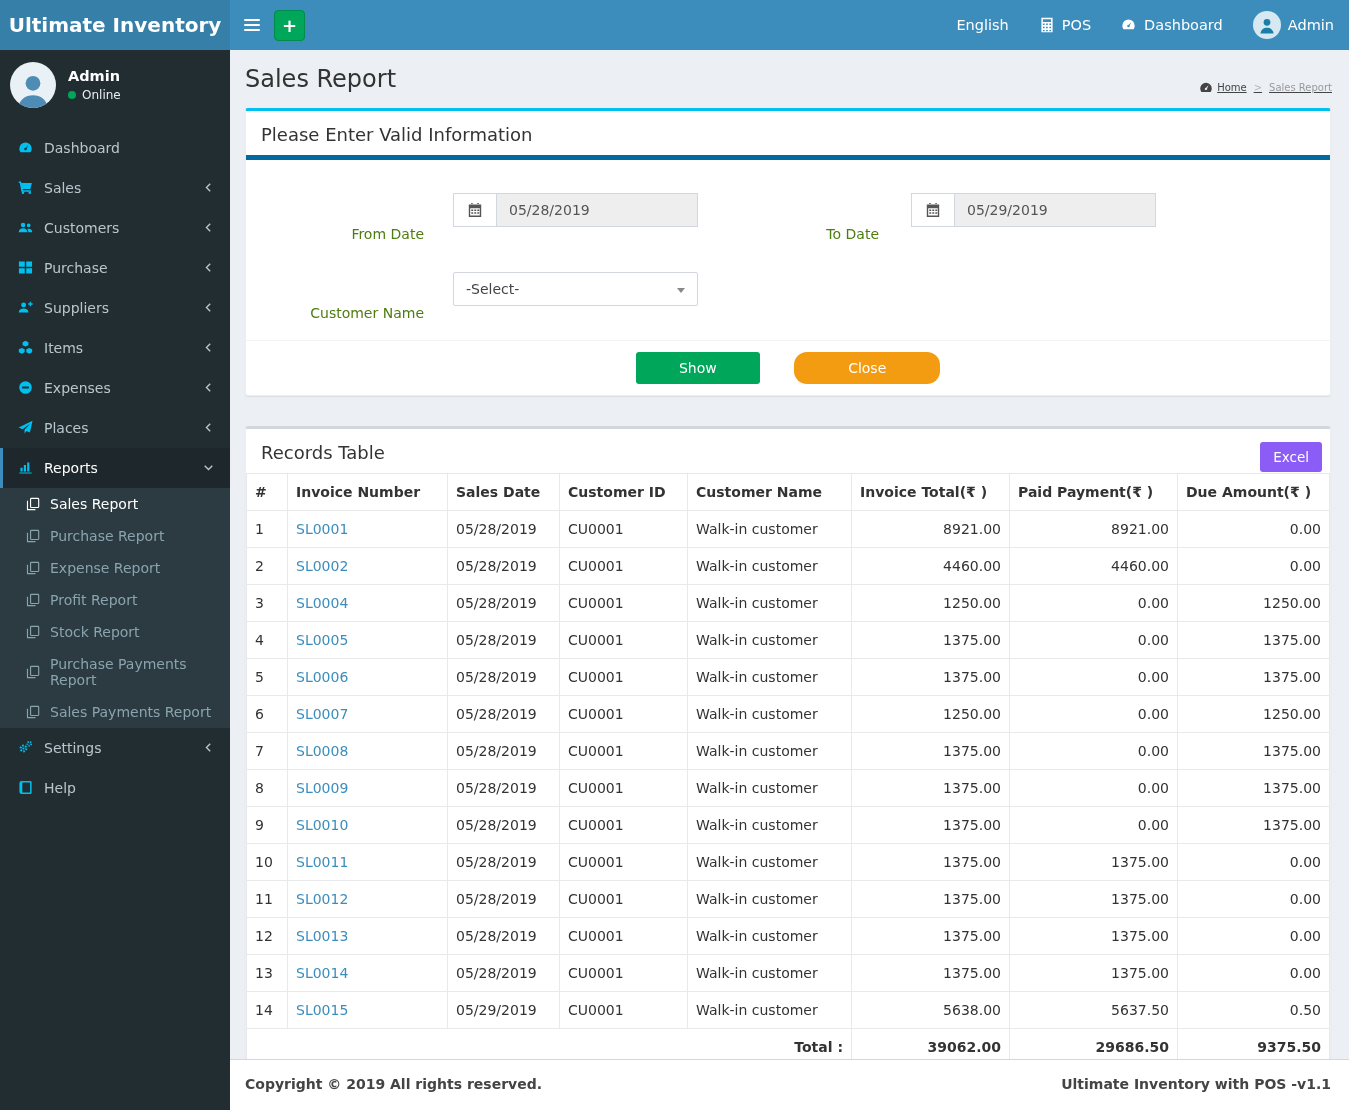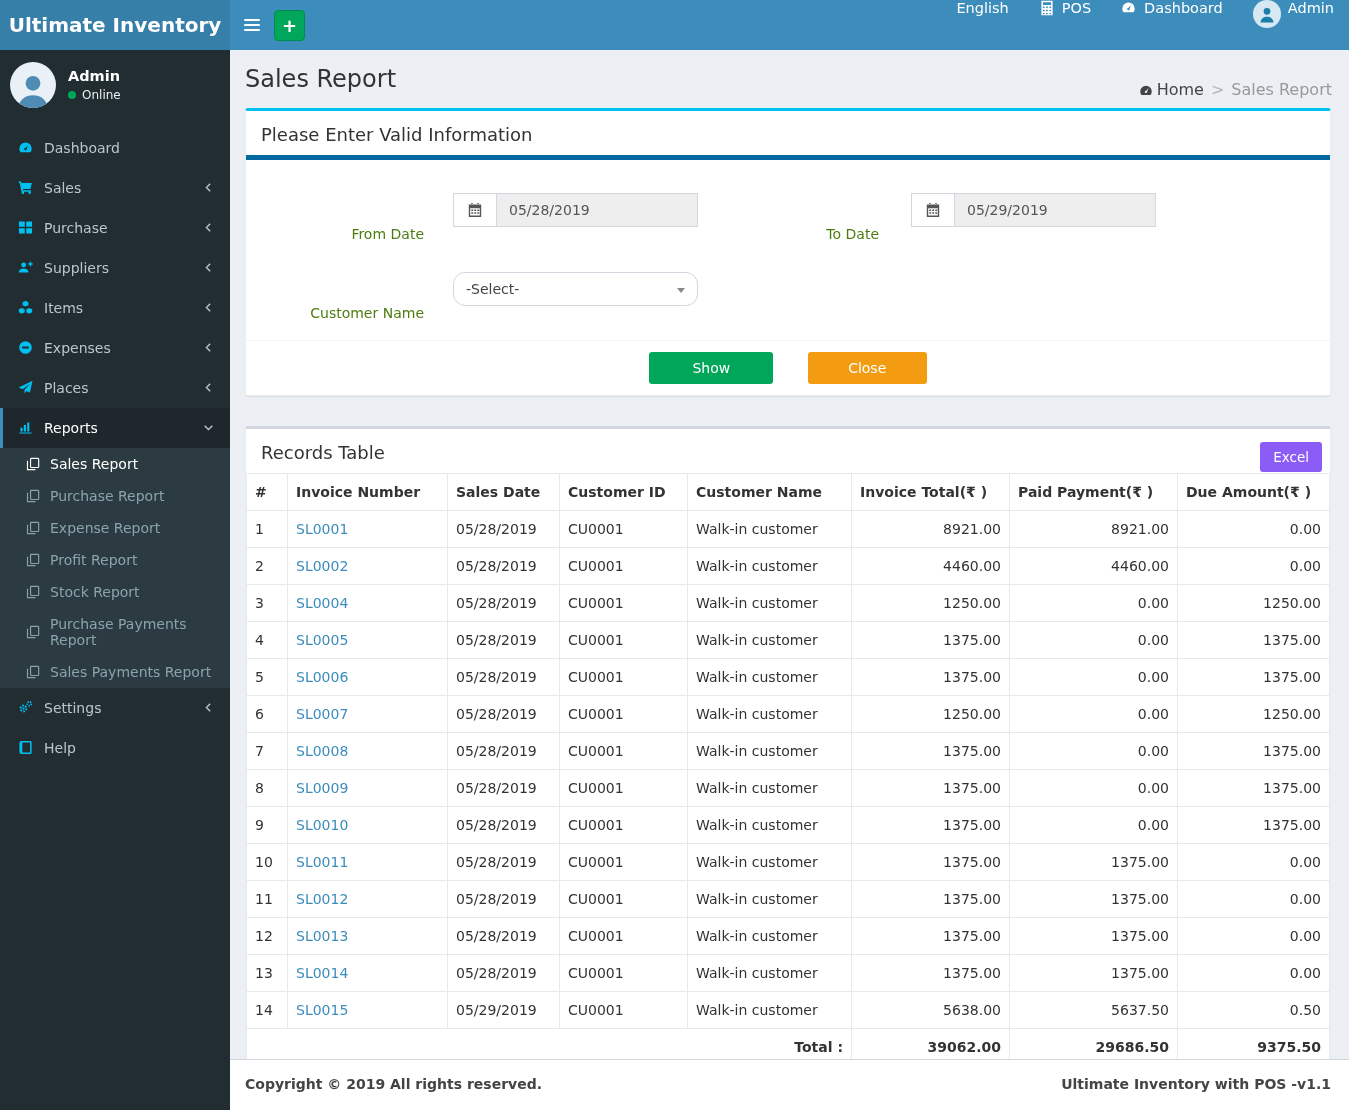--- a/index.html
+++ b/index.html
@@ -11,21 +11,21 @@
   .main-header { position:fixed; top:0; left:0; right:0; height:50px; z-index:30; }
   .logo { position:absolute; left:0; top:0; width:230px; height:50px; background:#367fa9;
           color:#ffffff; font-size:20px; font-weight:bold; display:flex; align-items:center; justify-content:center; }
   .navbar { position:absolute; left:230px; right:0; top:0; height:50px; background:#3c8dbc; display:flex; align-items:center; }
   .sidebar-toggle { width:44px; height:50px; display:flex; align-items:center; justify-content:center; cursor:pointer; }
   .hamburger { display:inline-block; }
   .hamburger span { display:block; width:16px; height:2px; background:#fff; margin:3px 0; border-radius:1px; }
   .plus-btn { width:31px; height:31px; background:#00a65a; border:1px solid #008d4c; border-radius:4px;
               color:#fff; font-size:18px; font-weight:bold; display:flex; align-items:center; justify-content:center; cursor:pointer; }
   .nav-right { margin-left:auto; display:flex; align-items:center; height:50px; }
-  .nav-item { display:flex; align-items:flex-start; gap:7px; color:#fff; font-size:14.5px; padding:0 15px; height:50px; cursor:pointer; }
+  .nav-item { display:flex; align-items:center; gap:7px; color:#fff; font-size:14.5px; padding:0 15px; height:50px; cursor:pointer; }
   .nav-item .ic { display:inline-flex; width:16px; height:16px; }
   .nav-avatar { width:28px; height:28px; border-radius:50%; background:#d6e8f2; display:inline-flex; align-items:center; justify-content:center; overflow:hidden; }
 
   
   .sidebar { position:fixed; top:50px; left:0; bottom:0; width:230px; background:#222d32; z-index:20; }
   .user-panel { display:flex; align-items:center; padding:12px 10px 14px 10px; }
   .user-avatar { width:46px; height:46px; border-radius:50%; background:#e9f1f6; overflow:hidden; display:flex; align-items:flex-end; justify-content:center; }
   .user-info { margin-left:12px; }
   .user-name { color:#fff; font-weight:bold; font-size:14.5px; }
   .user-status { color:#e9eef0; font-size:12px; margin-top:4px; display:flex; align-items:center; gap:6px; }
@@ -38,21 +38,21 @@
   .submenu { list-style:none; background:#2c3b41; }
   .sub-item { display:flex; align-items:center; padding:8px 15px 8px 26px; color:#8aa4af; cursor:pointer; font-size:14px; }
   .sub-item .mi { width:15px; height:15px; margin-right:9px; display:inline-flex; color:#8aa4af; flex:none; }
   .sub-item.active { color:#fff; }
   .sub-item.active .mi { color:#fff; }
 
   
   .content-wrapper { margin-left:230px; padding-top:50px; min-height:1059px; background:#ecf0f5; }
   .content-header { position:relative; padding:15px 15px 0 15px; }
   .content-header h1 { font-size:24px; font-weight:normal; color:#333; }
-  .breadcrumb { position:absolute; right:17px; top:30px; list-style:none; display:flex; align-items:center; gap:7px; font-size:16px; color:#444; }
+  .breadcrumb { position:absolute; right:17px; top:30px; list-style:none; display:flex; align-items:center; gap:7px; font-size:10px; color:#444;text-decoration:underline; }
   .breadcrumb .bc-icon { width:14px; height:14px; display:inline-flex; margin-right:4px; }
   .bc-home { display:flex; align-items:center; cursor:pointer; }
   .bc-sep { color:#b0b6bd; }
   .bc-current { color:#999; }
 
   .content { padding:15px 18px 0 15px; }
   .box { background:#fff; border:1px solid #eceef1; border-radius:3px; box-shadow:0 1px 1px rgba(0,0,0,.08); margin-bottom:30px; position:relative; }
   .box-info { border-top:3px solid #00c0ef; }
   .box-default { border-top:3px solid #d2d6de; }
   .box-header { padding:13px 15px 10px 15px; position:relative; }
@@ -63,27 +63,27 @@
   .form-row { display:flex; align-items:center; margin-bottom:15px; }
   .form-row:last-child { margin-bottom:4px; }
   .lbl { font-weight:normal; color:#4d7c0f;margin-top:48px; }
   .lbl1 { width:163px; text-align:right; }
   .lbl2 { width:181px; text-align:right; }
   .field1 { width:245px; margin-left:29px; }
   .field2 { width:245px; margin-left:32px; }
   .input-group { display:flex; height:34px; }
   .addon { width:43px; background:#fff; border:1px solid #d2d6de; border-right:none; display:flex; align-items:center; justify-content:center; color:#555; border-radius:0; }
   .input-group input { flex:1; min-width:0; border:1px solid #d2d6de; background:#eee; color:#555; padding:0 12px; font-size:14px; font-family:inherit; outline:none; }
-  .select-box { height:34px; border:1px solid #d2d6de; background:#fff; color:#444; display:flex; align-items:center; padding:0 12px; cursor:pointer; position:relative; border-radius:12px; }
+  .select-box { height:34px; border:1px solid #d2d6de; background:#fff; color:#444; display:flex; align-items:center; padding:0 12px; cursor:pointer; position:relative; border-radius:2px; }
   .select-box .caret { position:absolute; right:12px; top:15px; width:0; height:0; border-left:4.5px solid transparent; border-right:4.5px solid transparent; border-top:5px solid #888; }
 
   .box-footer { border-top:1px solid #f4f4f4; padding:11px 15px; text-align:center; }
   .btn { border:none; font-family:inherit; font-size:14px; color:#fff; border-radius:3px; cursor:pointer; }
   .btn-green { background:#00a65a; width:124px; height:32px; margin:0 15px; }
-  .btn-orange { background:#f39c12; width:119px; height:32px; margin:0 15px; }
+  .btn-orange { background:#f39c12; width:146px; height:32px; margin:0 15px;border-radius:13px; }
   .btn-cyan { background:#8b5cf6; padding:7px 13px; font-size:13.5px; position:absolute; right:8px; top:13px; }
 
   
   .table-wrap { padding:0 0 6px 0; }
   table.records { width:100%; border-collapse:collapse; table-layout:fixed; }
   table.records th, table.records td { border:1px solid #e7e9ec; padding:10px 8px; font-size:14px; text-align:left; overflow:hidden; white-space:nowrap; }
   table.records th { font-weight:bold; color:#333; }
   table.records td.num, table.records th.num { text-align:right; }
   table.records td a { color:#3c8dbc; cursor:pointer; }
   table.records tr { background:#fff; }
@@ -172,20 +172,33 @@
         </span>
         <span>Dashboard</span>
       </li>
       <li class="sm-item">
         <span class="mi">
           <svg width="15" height="15" viewBox="0 0 16 16">
             <path fill="currentColor" d="M0.8 1.6h2.4l.4 1.7h11.2l-1.7 6.2H5.4L5 11h8.7v1.5H3.7L1.9 3.1H.8zM5.3 15a1.3 1.3 0 1 0 0-2.7 1.3 1.3 0 0 0 0 2.7zm7.2 0a1.3 1.3 0 1 0 0-2.7 1.3 1.3 0 0 0 0 2.7z"></path>
           </svg>
         </span>
         <span>Sales</span>
+        <span class="chev">
+          <svg width="11" height="11" viewBox="0 0 16 16" fill="none" stroke="currentColor" stroke-width="2">
+            <path d="M10.5 2.5L5 8l5.5 5.5"></path>
+          </svg>
+        </span>
+      </li>
+      <li class="sm-item">
+        <span class="mi">
+          <svg width="15" height="15" viewBox="0 0 16 16">
+            <path fill="currentColor" d="M5.4 7.6a2.4 2.4 0 1 0 0-4.8 2.4 2.4 0 0 0 0 4.8zm6 0a2 2 0 1 0 0-4 2 2 0 0 0 0 4zM.8 13c0-2.6 2.1-4.1 4.6-4.1S10 10.4 10 13H.8zm10.2 0c0-1.4-.4-2.5-1.2-3.3.5-.2 1.1-.3 1.6-.3 2 0 3.8 1.2 3.8 3.6H11z"></path>
+          </svg>
+        </span>
+        <span>Customers</span>
         <span class="chev">
           <svg width="11" height="11" viewBox="0 0 16 16" fill="none" stroke="currentColor" stroke-width="2">
             <path d="M10.5 2.5L5 8l5.5 5.5"></path>
           </svg>
         </span>
       </li>
       <li class="sm-item">
         <span class="mi">
           <svg width="15" height="15" viewBox="0 0 16 16">
             <path fill="currentColor" d="M1 1.5h6.2v5.6H1zm7.8 0H15v5.6H8.8zM1 8.9h6.2v5.6H1zm7.8 0H15v5.6H8.8z"></path>

